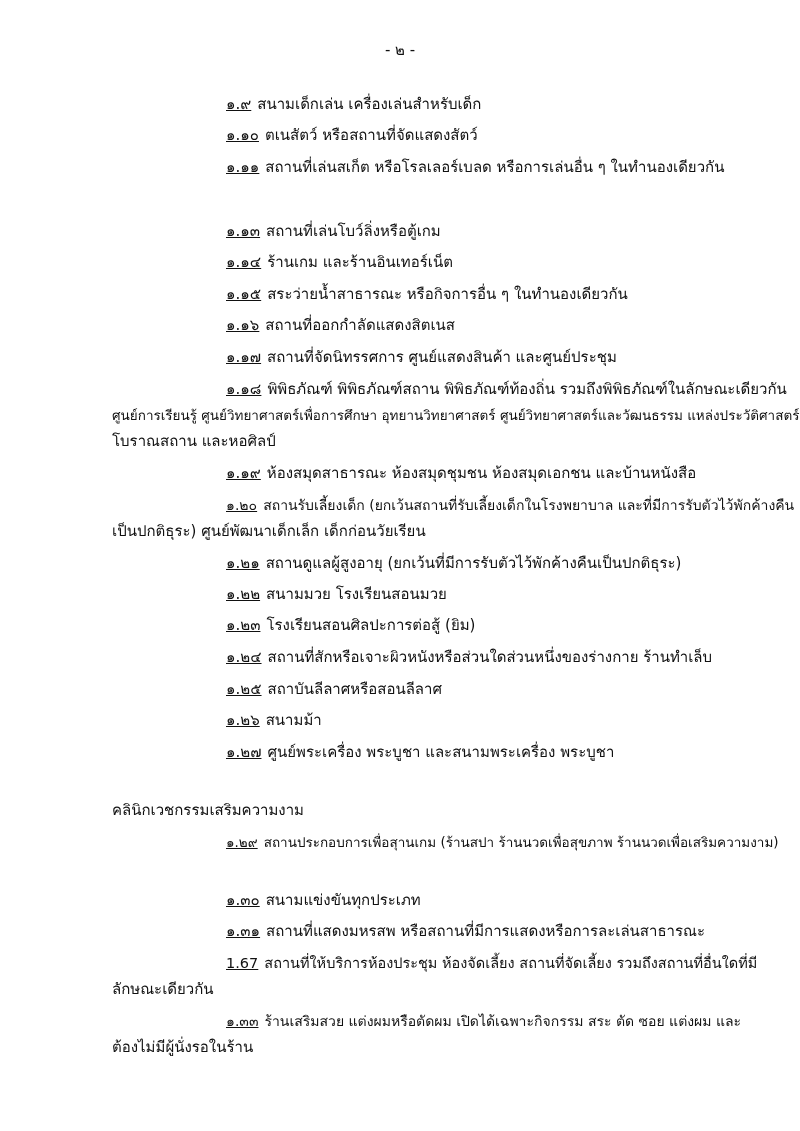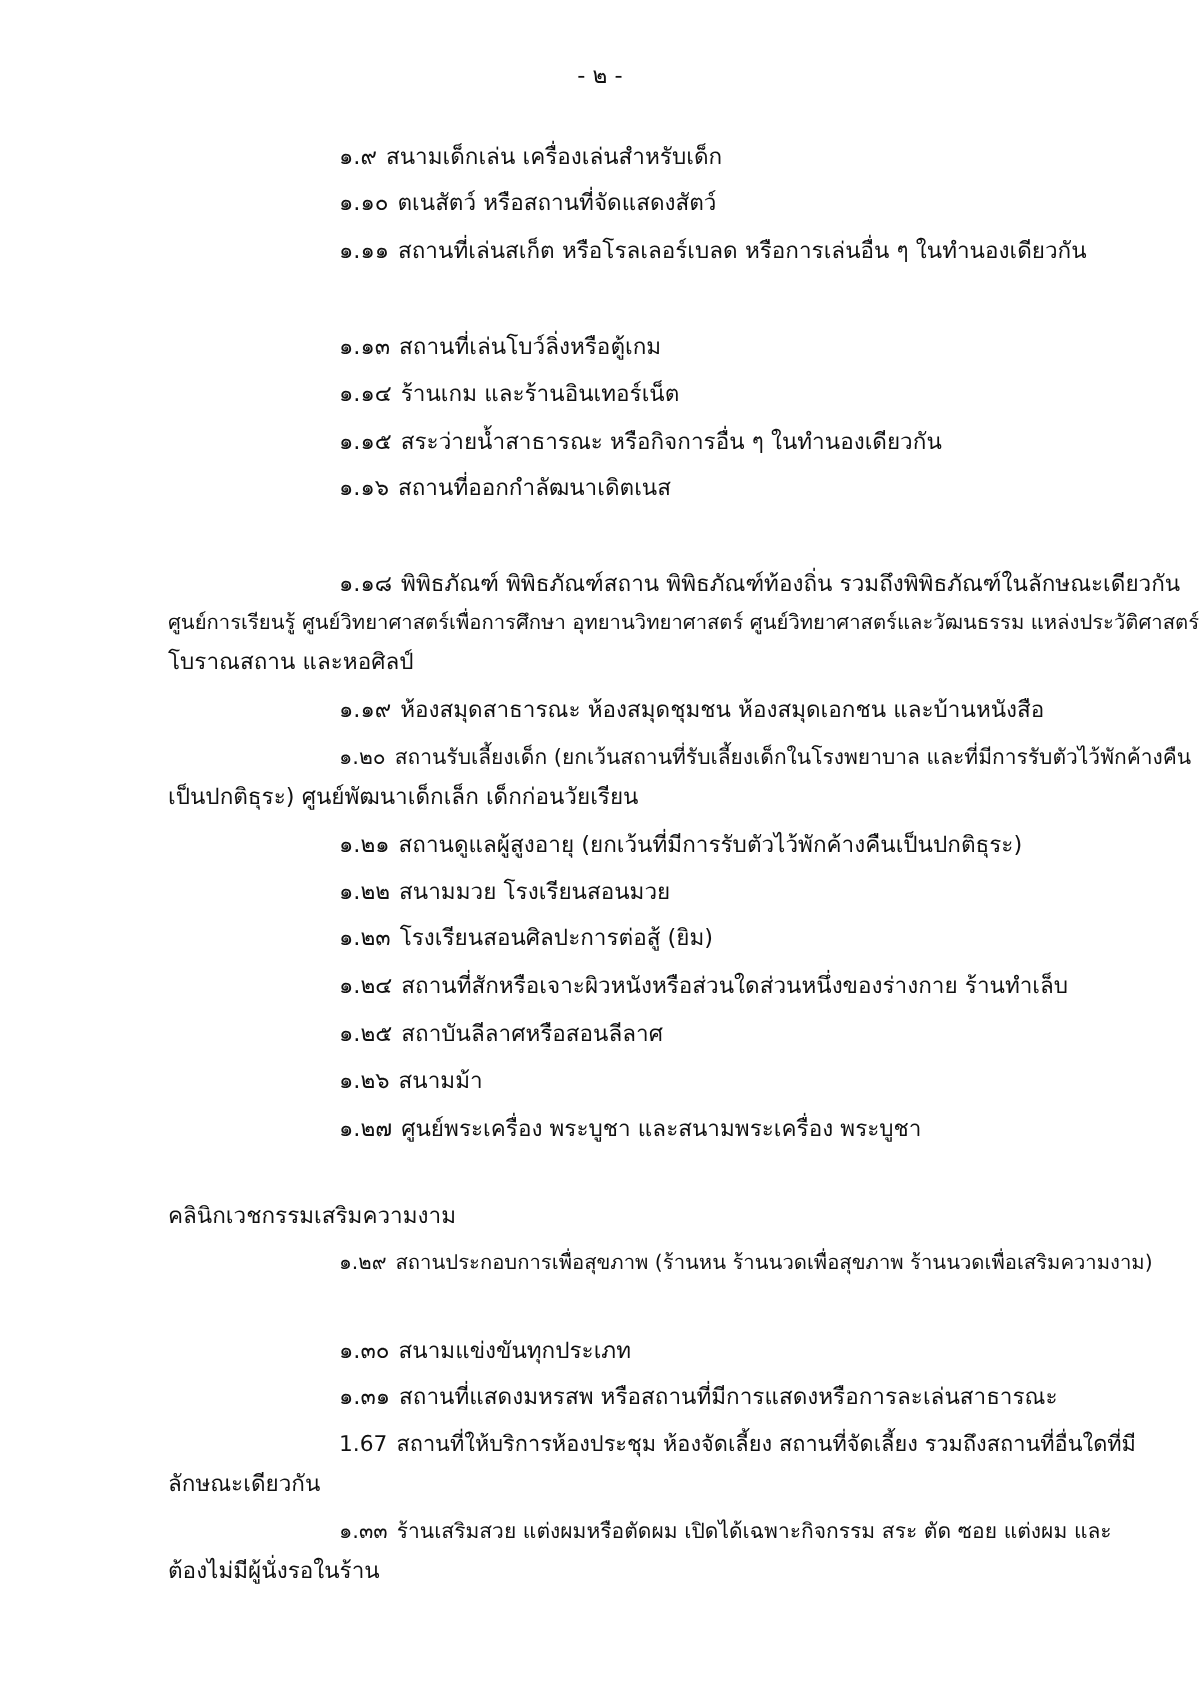--- a/index.html
+++ b/index.html
@@ -12,56 +12,57 @@
   }
   .page-num {
     position: absolute; top: 38px; left: 0; width: 800px; text-align: center;
     font-size: 15px;
   }
   .line {
     position: absolute; white-space: nowrap; font-size: 15px; line-height: 22px;
   }
   .ind1 { left: 226px; }
   .cont { left: 112px; }
-  .num { margin-right: 6px; }
+  .num { margin-right: 6px; text-decoration: underline; }
 </style>
 </head>
 <body>
 
 <div class="page">
   <div class="page-num">- ๒ -</div>
 
   <div class="line ind1" style="top:93px"><span class="num">๑.๙</span><span>สนามเด็กเล่น เครื่องเล่นสำหรับเด็ก</span></div>
   <div class="line ind1" style="top:124px"><span class="num">๑.๑๐</span><span>ตเนสัตว์ หรือสถานที่จัดแสดงสัตว์</span></div>
   <div class="line ind1" style="top:156px"><span class="num">๑.๑๑</span><span>สถานที่เล่นสเก็ต หรือโรลเลอร์เบลด หรือการเล่นอื่น ๆ ในทำนองเดียวกัน</span></div>
   <div class="line ind1" style="top:220px"><span class="num">๑.๑๓</span><span>สถานที่เล่นโบว์ลิ่งหรือตู้เกม</span></div>
   <div class="line ind1" style="top:251px"><span class="num">๑.๑๔</span><span>ร้านเกม และร้านอินเทอร์เน็ต</span></div>
   <div class="line ind1" style="top:283px"><span class="num">๑.๑๕</span><span>สระว่ายน้ำสาธารณะ หรือกิจการอื่น ๆ ในทำนองเดียวกัน</span></div>
-  <div class="line ind1" style="top:314px"><span class="num">๑.๑๖</span><span>สถานที่ออกกำลัฒนาเดิตเนส</span></div>
+  <div class="line ind1" style="top:314px"><span class="num">๑.๑๖</span><span>สถานที่ออกกำลัดแสดงสิตเนส</span></div>
+  <div class="line ind1" style="top:346px"><span class="num">๑.๑๗</span><span>สถานที่จัดนิทรรศการ ศูนย์แสดงสินค้า และศูนย์ประชุม</span></div>
 
   <div class="line ind1" style="top:378px"><span class="num">๑.๑๘</span><span>พิพิธภัณฑ์ พิพิธภัณฑ์สถาน พิพิธภัณฑ์ท้องถิ่น รวมถึงพิพิธภัณฑ์ในลักษณะเดียวกัน</span></div>
   <div class="line cont" style="top:404px; font-size:13.5px;">ศูนย์การเรียนรู้ ศูนย์วิทยาศาสตร์เพื่อการศึกษา อุทยานวิทยาศาสตร์ ศูนย์วิทยาศาสตร์และวัฒนธรรม แหล่งประวัติศาสตร์</div>
   <div class="line cont" style="top:430px">โบราณสถาน และหอศิลป์</div>
 
   <div class="line ind1" style="top:462px"><span class="num">๑.๑๙</span><span>ห้องสมุดสาธารณะ ห้องสมุดชุมชน ห้องสมุดเอกชน และบ้านหนังสือ</span></div>
 
   <div class="line ind1" style="top:494px; font-size:14px;"><span class="num">๑.๒๐</span><span>สถานรับเลี้ยงเด็ก (ยกเว้นสถานที่รับเลี้ยงเด็กในโรงพยาบาล และที่มีการรับตัวไว้พักค้างคืน</span></div>
   <div class="line cont" style="top:520px">เป็นปกติธุระ) ศูนย์พัฒนาเด็กเล็ก เด็กก่อนวัยเรียน</div>
 
   <div class="line ind1" style="top:552px"><span class="num">๑.๒๑</span><span>สถานดูแลผู้สูงอายุ (ยกเว้นที่มีการรับตัวไว้พักค้างคืนเป็นปกติธุระ)</span></div>
   <div class="line ind1" style="top:583px"><span class="num">๑.๒๒</span><span>สนามมวย โรงเรียนสอนมวย</span></div>
   <div class="line ind1" style="top:614px"><span class="num">๑.๒๓</span><span>โรงเรียนสอนศิลปะการต่อสู้ (ยิม)</span></div>
   <div class="line ind1" style="top:646px"><span class="num">๑.๒๔</span><span>สถานที่สักหรือเจาะผิวหนังหรือส่วนใดส่วนหนึ่งของร่างกาย ร้านทำเล็บ</span></div>
   <div class="line ind1" style="top:678px"><span class="num">๑.๒๕</span><span>สถาบันลีลาศหรือสอนลีลาศ</span></div>
   <div class="line ind1" style="top:709px"><span class="num">๑.๒๖</span><span>สนามม้า</span></div>
   <div class="line ind1" style="top:741px"><span class="num">๑.๒๗</span><span>ศูนย์พระเครื่อง พระบูชา และสนามพระเครื่อง พระบูชา</span></div>
 
   <div class="line cont" style="top:799px">คลินิกเวชกรรมเสริมความงาม</div>
 
-  <div class="line ind1" style="top:831px; font-size:13.5px;"><span class="num">๑.๒๙</span><span>สถานประกอบการเพื่อสุขภาพ (ร้านหน ร้านนวดเพื่อสุขภาพ ร้านนวดเพื่อเสริมความงาม)</span></div>
+  <div class="line ind1" style="top:831px; font-size:13.5px;"><span class="num">๑.๒๙</span><span>สถานประกอบการเพื่อสุานเกม (ร้านสปา ร้านนวดเพื่อสุขภาพ ร้านนวดเพื่อเสริมความงาม)</span></div>
 
   <div class="line ind1" style="top:889px"><span class="num">๑.๓๐</span><span>สนามแข่งขันทุกประเภท</span></div>
   <div class="line ind1" style="top:920px"><span class="num">๑.๓๑</span><span>สถานที่แสดงมหรสพ หรือสถานที่มีการแสดงหรือการละเล่นสาธารณะ</span></div>
 
   <div class="line ind1" style="top:952px; font-size:14.5px;"><span class="num">1.67</span><span>สถานที่ให้บริการห้องประชุม ห้องจัดเลี้ยง สถานที่จัดเลี้ยง รวมถึงสถานที่อื่นใดที่มี</span></div>
   <div class="line cont" style="top:978px">ลักษณะเดียวกัน</div>
 
   <div class="line ind1" style="top:1010px; font-size:14px;"><span class="num">๑.๓๓</span><span>ร้านเสริมสวย แต่งผมหรือตัดผม เปิดได้เฉพาะกิจกรรม สระ ตัด ซอย แต่งผม และ</span></div>
   <div class="line cont" style="top:1036px">ต้องไม่มีผู้นั่งรอในร้าน</div>
 </div>

